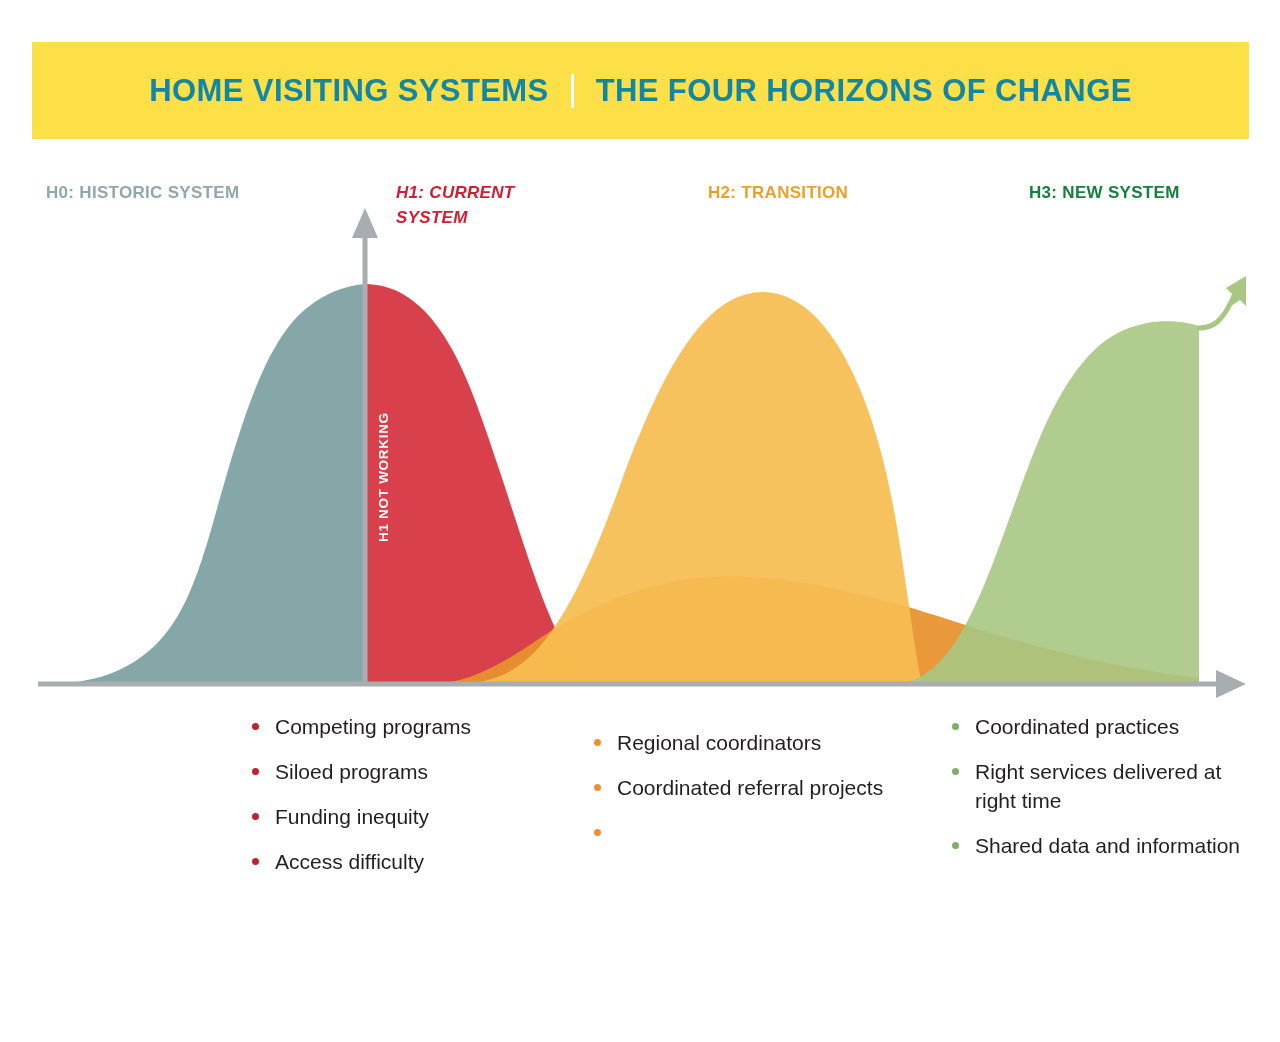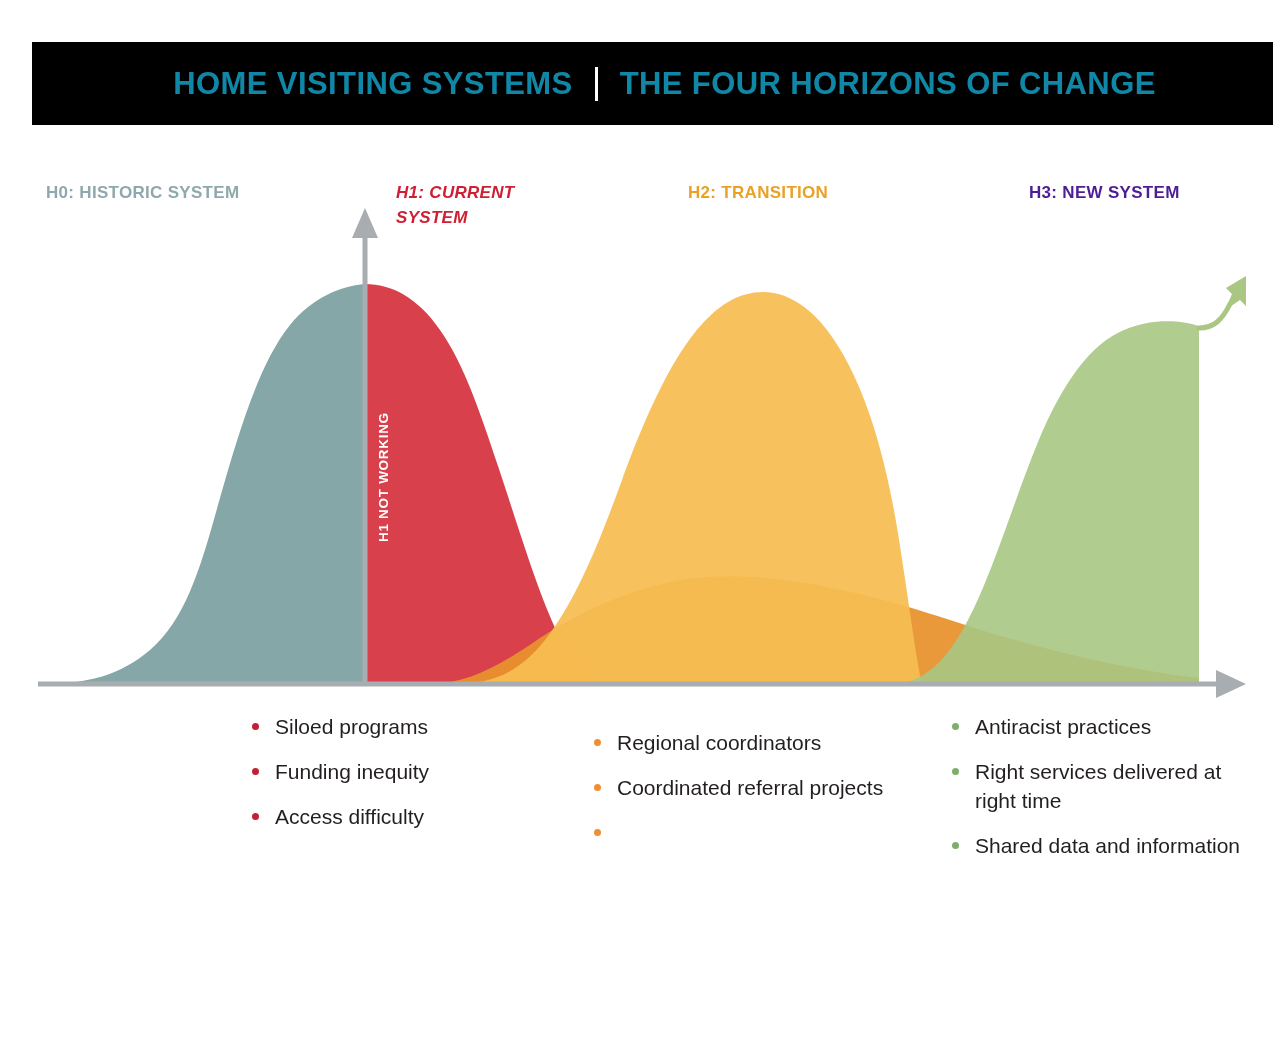--- a/index.html
+++ b/index.html
@@ -14,26 +14,25 @@
     font-family: "Liberation Sans", sans-serif;
     overflow: hidden;
   }
 
   
   #title-banner {
     position: absolute;
     left: 32px;
     top: 42px;
     width: 1217px;
-    height: 83px;
-    background: #000000;
+    height: 97px;
+    background: #fde047;
     display: flex;
     align-items: center;
     justify-content: center;
-    padding-left: 24px;
   }
   .title-text {
     color: #1187a8;
     font-size: 31px;
     font-weight: bold;
     letter-spacing: 0.4px;
     white-space: nowrap;
   }
   .title-sep {
     display: inline-block;
@@ -47,22 +46,22 @@
   
   .horizon-label {
     position: absolute;
     font-size: 17px;
     font-weight: bold;
     letter-spacing: 0.3px;
     line-height: 25px;
   }
   #label-h0 { left: 46px;   top: 180px; color: #8fa8ad; }
   #label-h1 { left: 396px;  top: 180px; color: #cf2033; width: 150px; font-style: italic; }
-  #label-h2 { left: 688px;  top: 180px; color: #e9a227; }
-  #label-h3 { left: 1029px; top: 180px; color: #4c1d95; }
+  #label-h2 { left: 708px;  top: 180px; color: #e9a227; }
+  #label-h3 { left: 1029px; top: 180px; color: #15803d; }
 
   
   #chart {
     position: absolute;
     left: 0;
     top: 150px;
     width: 1280px;
     height: 560px;
   }
 
@@ -181,20 +180,24 @@
   <line x1="365" y1="534" x2="365" y2="82" stroke="#a7adb0" stroke-width="5"></line>
 
   <polygon points="352,88 365,58 378,88" fill="#a7adb0"></polygon>
 </svg>
 
 <div id="h1-not-working">H1 NOT WORKING</div>
 
 <div class="bullet-col" id="col-h1">
   <div class="bullet-item">
     <span class="bullet-dot"></span>
+    <span class="bullet-text">Competing programs</span>
+  </div>
+  <div class="bullet-item">
+    <span class="bullet-dot"></span>
     <span class="bullet-text">Siloed programs</span>
   </div>
   <div class="bullet-item">
     <span class="bullet-dot"></span>
     <span class="bullet-text">Funding inequity</span>
   </div>
   <div class="bullet-item">
     <span class="bullet-dot"></span>
     <span class="bullet-text">Access difficulty</span>
   </div>
@@ -210,21 +213,21 @@
     <span class="bullet-text">Coordinated referral projects</span>
   </div>
   <div class="bullet-item">
     <span class="bullet-dot"></span>
   </div>
 </div>
 
 <div class="bullet-col" id="col-h3">
   <div class="bullet-item">
     <span class="bullet-dot"></span>
-    <span class="bullet-text">Antiracist practices</span>
+    <span class="bullet-text">Coordinated practices</span>
   </div>
   <div class="bullet-item">
     <span class="bullet-dot"></span>
     <span class="bullet-text">Right services delivered at right time</span>
   </div>
   <div class="bullet-item">
     <span class="bullet-dot"></span>
     <span class="bullet-text">Shared data and information</span>
   </div>
 </div>

